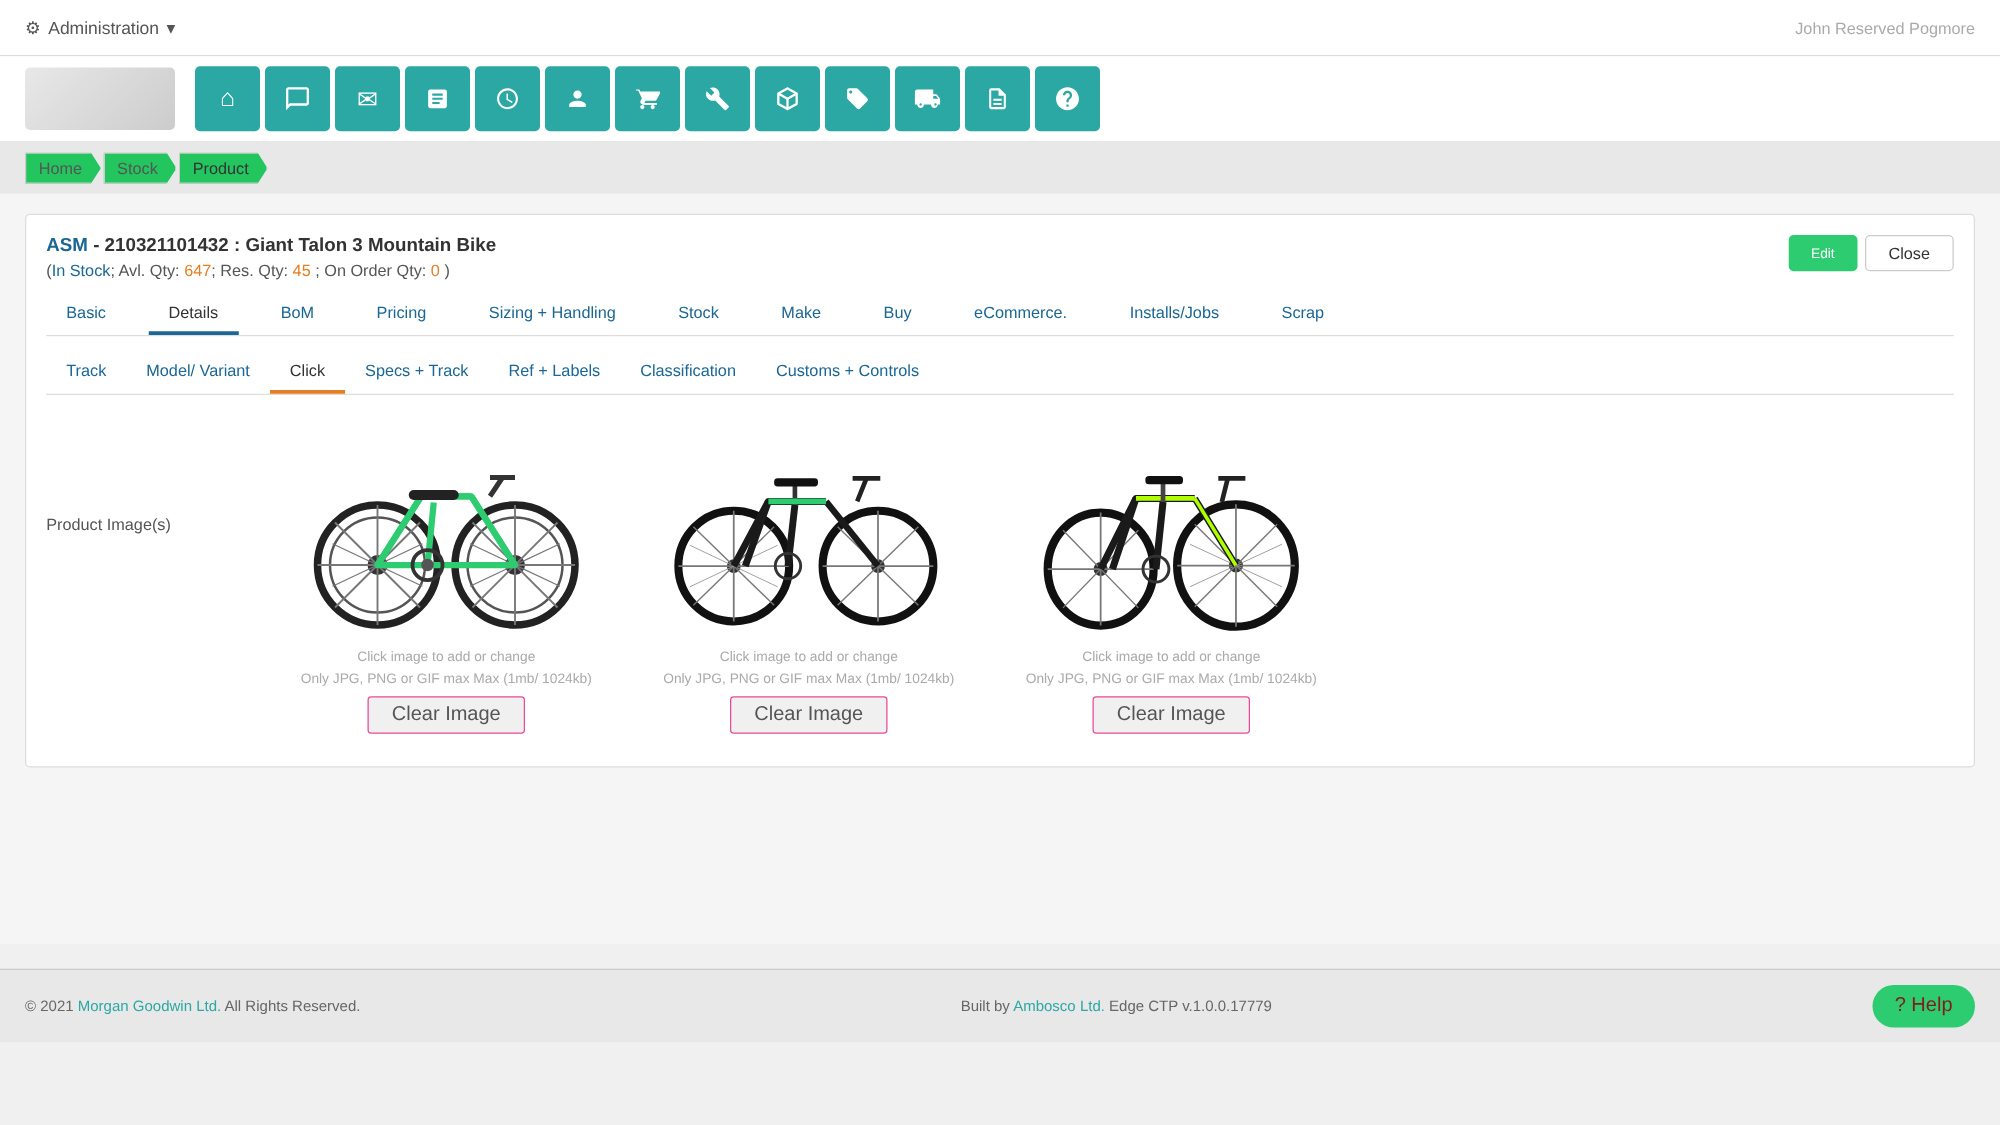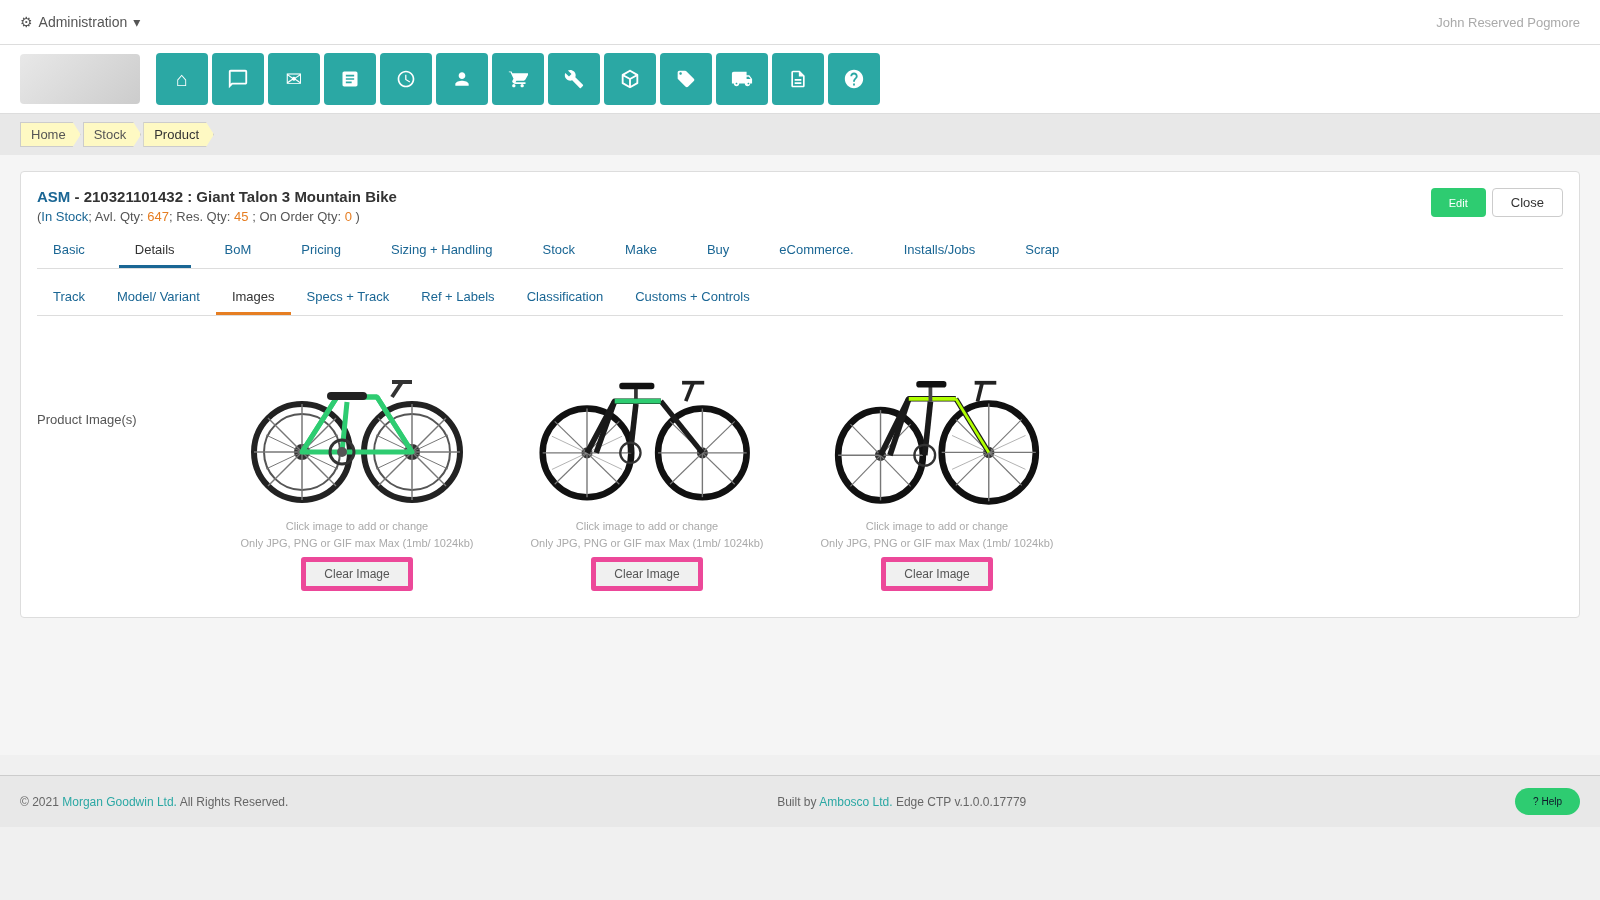--- a/index.html
+++ b/index.html
@@ -50,21 +50,21 @@
 
     
     .breadcrumb-bar {
       background: #e8e8e8;
       padding: 8px 20px;
       display: flex;
       align-items: center;
       gap: 0;
     }
     .breadcrumb-item {
-      background: #fef9c3;
+      background: #22c55e;
       border: 1px solid #ccc;
       padding: 4px 14px 4px 10px;
       font-size: 13px;
       color: #555;
       cursor: pointer;
       position: relative;
       margin-right: 2px;
       clip-path: polygon(0 0, calc(100% - 8px) 0, 100% 50%, calc(100% - 8px) 100%, 0 100%);
     }
     .breadcrumb-item:first-child { padding-left: 10px; }
@@ -169,25 +169,25 @@
     .bike-svg { width: 240px; height: 160px; }
 
     .image-caption {
       font-size: 11px;
       color: #aaa;
       text-align: center;
       line-height: 1.5;
     }
     .btn-clear {
       background: #f0f0f0;
-      border: 5px solid #ec4899;
+      border: 1px solid #ec4899;
       padding: 5px 18px;
       border-radius: 3px;
       cursor: pointer;
-      font-size: 12px;
+      font-size: 16px;
       color: #555;
     }
 
     
     .images-row {
       display: flex;
       align-items: flex-start;
       gap: 20px;
     }
     .images-row-label {
@@ -206,26 +206,26 @@
       display: flex;
       justify-content: space-between;
       align-items: center;
       font-size: 12px;
       color: #666;
       margin-top: 20px;
     }
     .footer .link { color: #2ba8a4; cursor: pointer; }
     .help-btn {
       background: #2ecc71;
-      color: #0f172a;
+      color: #7f1d1d;
       border: none;
       border-radius: 20px;
       padding: 8px 18px;
       cursor: pointer;
-      font-size: 10px;
+      font-size: 16px;
       display: flex;
       align-items: center;
       gap: 6px;
     }
   </style>
 </head>
 <body>
 
 <div class="top-bar">
   <div class="top-bar-left">
@@ -337,21 +337,21 @@
       <div class="tab-item">Make</div>
       <div class="tab-item">Buy</div>
       <div class="tab-item">eCommerce.</div>
       <div class="tab-item">Installs/Jobs</div>
       <div class="tab-item">Scrap</div>
     </div>
 
     <div class="tabs-secondary">
       <div class="tab-item">Track</div>
       <div class="tab-item">Model/ Variant</div>
-      <div class="tab-item active">Images</div>
+      <div class="tab-item active">Click</div>
       <div class="tab-item">Specs + Track</div>
       <div class="tab-item">Ref + Labels</div>
       <div class="tab-item">Classification</div>
       <div class="tab-item">Customs + Controls</div>
     </div>
 
     <div class="images-section">
       <div class="images-row">
         <div class="images-row-label">Product Image(s)</div>
         <div class="images-grid">

